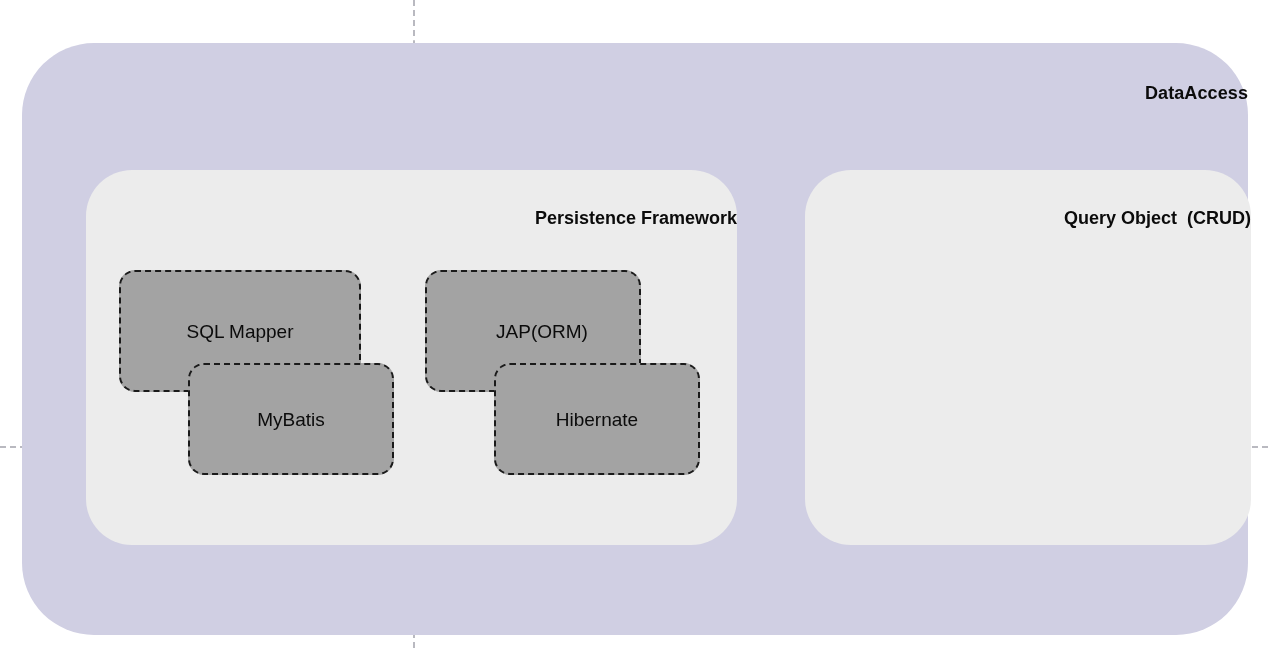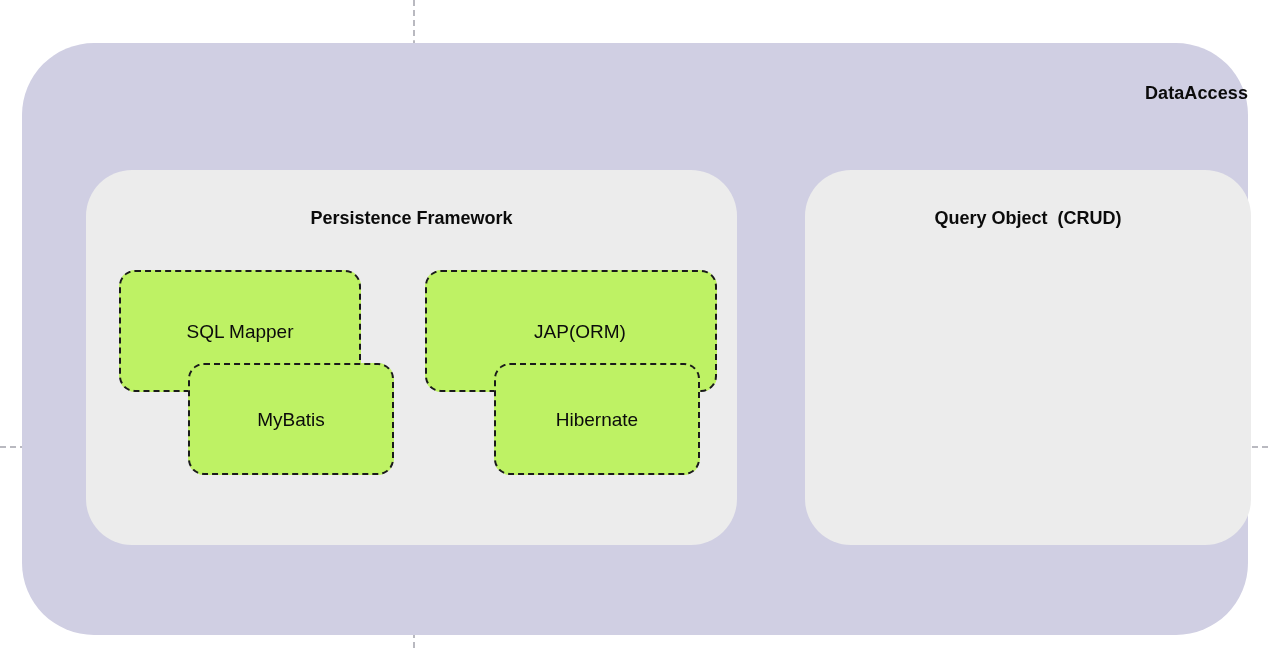--- a/index.html
+++ b/index.html
@@ -77,48 +77,48 @@
     left: 805px;
     top: 170px;
     width: 446px;
     height: 375px;
   }
   .panel-title {
     position: absolute;
     left: 0;
     top: 38px;
     width: 100%;
-    text-align: center;
+    text-align: right;
     font-size: 18px;
     font-weight: bold;
     color: #0b0b0b;
     white-space: pre;
   }
 
   
   .dbox {
     position: absolute;
-    background: #bef264;
+    background: #a3a3a3;
     border: 2px dashed #1a1a1a;
     border-radius: 16px;
     box-sizing: border-box;
     display: flex;
     align-items: center;
     justify-content: center;
   }
   .dbox-label {
     font-size: 19px;
     font-weight: normal;
     color: #0b0b0b;
     line-height: 1;
   }
 
   
   .box-sqlmapper { left: 119px;  top: 270px; width: 242px; height: 122px; z-index: 2; }
-  .box-jap       { left: 425px;  top: 270px; width: 292px; height: 122px; z-index: 2; padding-left: 18px; }
+  .box-jap       { left: 425px;  top: 270px; width: 216px; height: 122px; z-index: 2; padding-left: 18px; }
   .box-mybatis   { left: 188px;  top: 363px; width: 206px; height: 112px; z-index: 3; }
   .box-hibernate { left: 494px;  top: 363px; width: 206px; height: 112px; z-index: 3; }
 </style>
 </head>
 <body>
 
 <div id="canvas">
 
   <div class="guide-v" style="left:413px;"></div>
   <div class="guide-h" style="top:446px;"></div>

